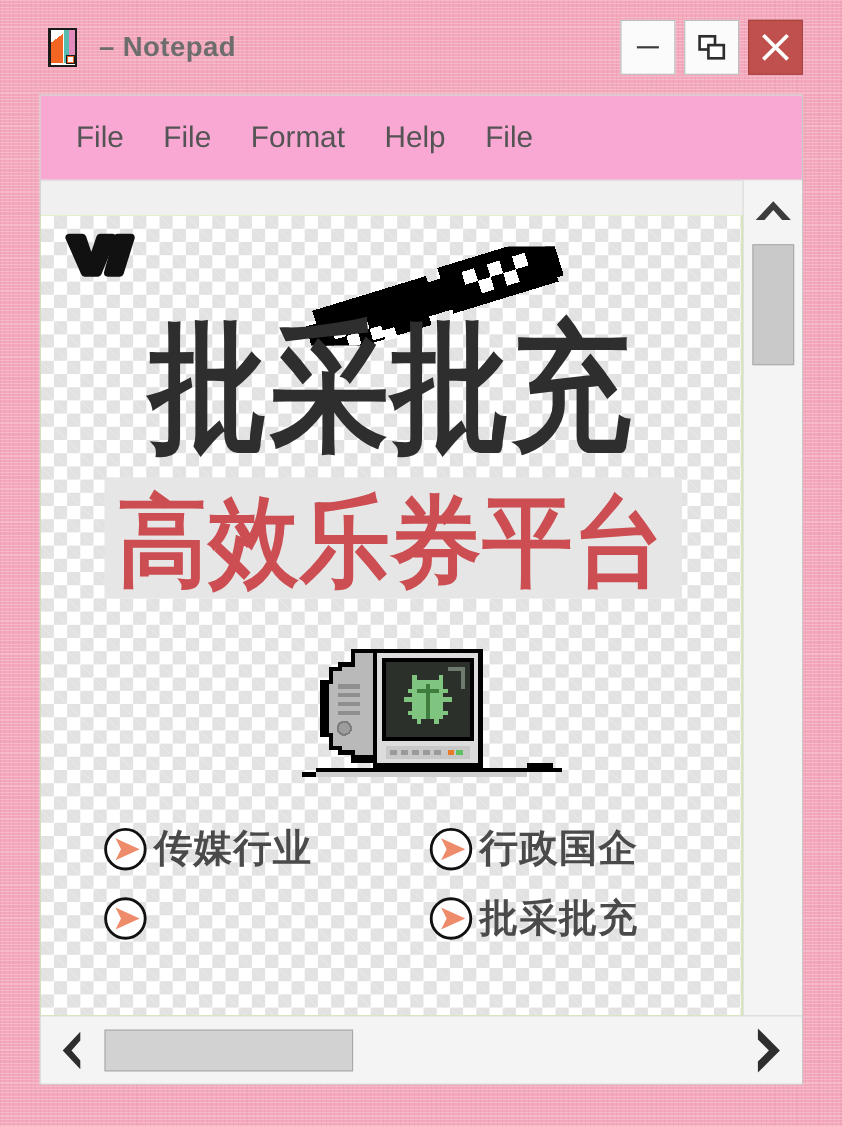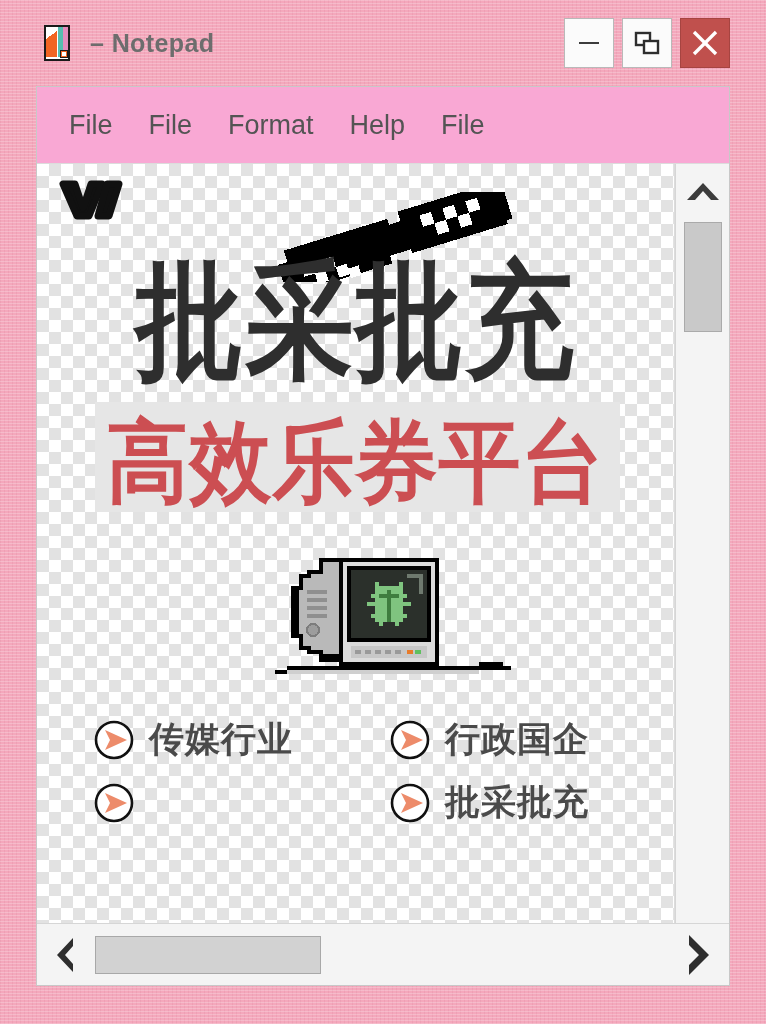--- a/index.html
+++ b/index.html
@@ -48,20 +48,21 @@
     border-bottom:1px solid #dcdcdc;
   }
   .menu-item{
     font-size:27px;color:#545454;cursor:default;white-space:nowrap;
   }
   #clientrow{flex:1 1 auto;display:flex;min-height:0;}
   #canvas-wrap{
     flex:1 1 auto;position:relative;overflow:hidden;
     background:#bef264;
     border-right:1px solid #dcdcdc;
+    margin-top:32px;
   }
   
   #checker{
     position:absolute;inset:0;
     background-color:#ffffff;
     background-image:
       linear-gradient(45deg,#e2e2e2 25%,transparent 25%,transparent 75%,#e2e2e2 75%),
       linear-gradient(45deg,#e2e2e2 25%,transparent 25%,transparent 75%,#e2e2e2 75%);
     background-size:24px 24px;
     background-position:0 0,12px 12px;
@@ -90,21 +91,21 @@
     letter-spacing:1px;line-height:1.3;white-space:nowrap;
     transform:scaleY(1.1);transform-origin:center top;
   }
   
   #crt{position:absolute;left:222px;top:378px;width:260px;height:140px;}
   
   #bullets{
     position:absolute;left:56px;top:552px;width:582px;
     display:grid;grid-template-columns:1fr 1fr;row-gap:16px;column-gap:10px;
   }
-  .bullet{display:flex;align-items:center;gap:14px;}
+  .bullet{display:flex;align-items:center;gap:5px;}
   .bullet-icon{width:42px;height:42px;flex:0 0 auto;}
   .bullet-label{
     font-size:35px;font-weight:bold;color:#4a4a4a;
     font-family:"DejaVu Sans","Liberation Sans",sans-serif;
     white-space:nowrap;letter-spacing:1px;
   }
   
   #vscroll{
     width:54px;flex:0 0 auto;background:#f4f4f4;
     border-left:1px solid #d6d6d6;

